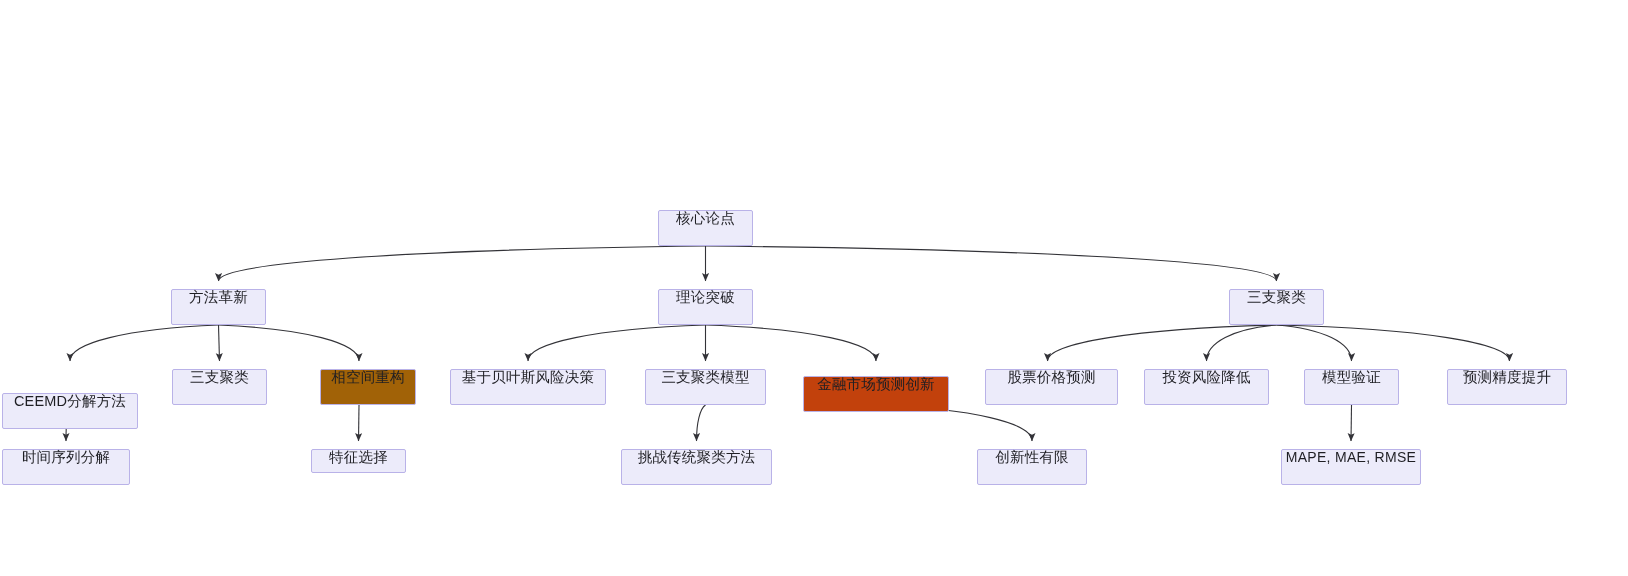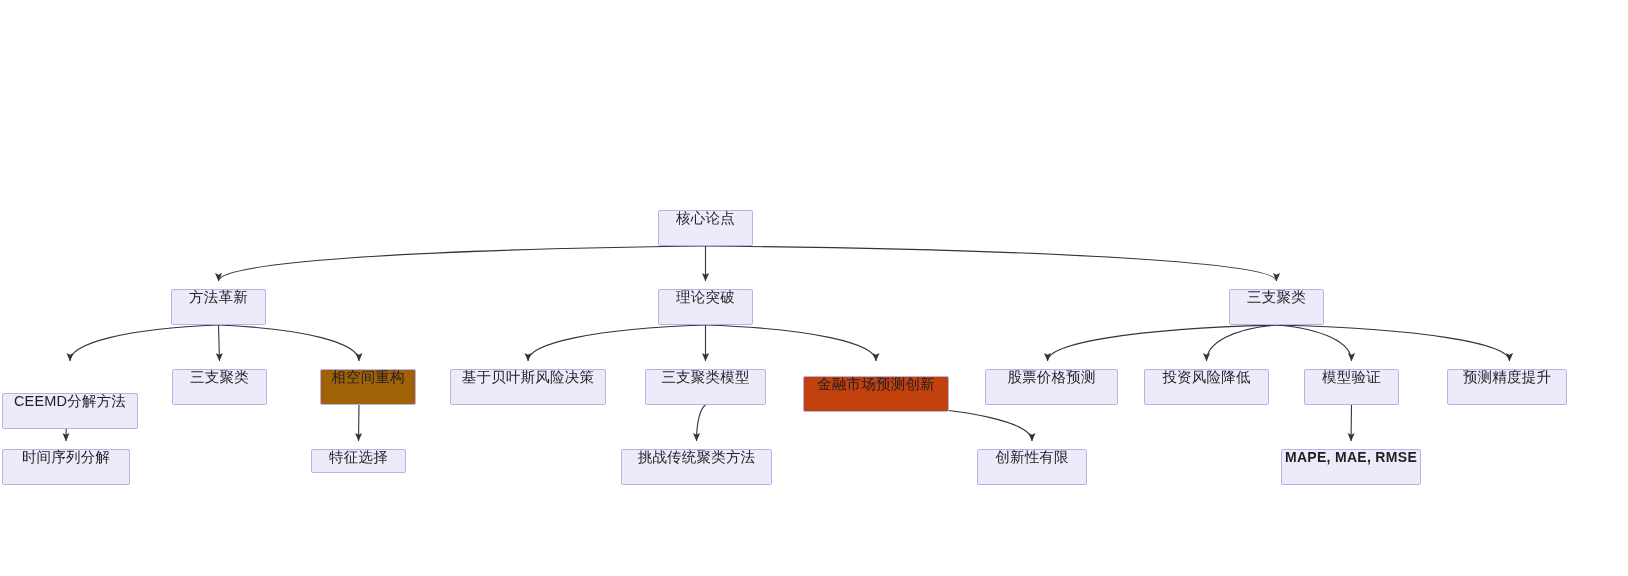--- a/index.html
+++ b/index.html
@@ -131,17 +131,17 @@
       </div>
       <div class="node" style="left: 311px; top: 449px; width: 95px; height: 24px; background: rgb(236, 235, 250); border-color: rgb(185, 178, 232); color: rgb(31, 31, 36);">
         <span class="node-label">特征选择</span>
       </div>
       <div class="node" style="left: 621px; top: 449px; width: 151px; height: 36px; background: rgb(236, 235, 250); border-color: rgb(185, 178, 232); color: rgb(31, 31, 36);">
         <span class="node-label">挑战传统聚类方法</span>
       </div>
       <div class="node" style="left: 977px; top: 449px; width: 110px; height: 36px; background: rgb(236, 235, 250); border-color: rgb(185, 178, 232); color: rgb(31, 31, 36);">
         <span class="node-label">创新性有限</span>
       </div>
-      <div class="node latin" style="left: 1281px; top: 449px; width: 140px; height: 36px; background: rgb(236, 235, 250); border-color: rgb(185, 178, 232); color: rgb(31, 31, 36); font-weight: bold;">
+      <div class="node latin" style="left: 1281px; top: 449px; width: 140px; height: 36px; background: rgb(236, 235, 250); border-color: rgb(185, 178, 232); color: rgb(31, 31, 36);">
         <span class="node-label">MAPE, MAE, RMSE</span>
       </div>
     </div>
 </div>
 
 </body></html>

